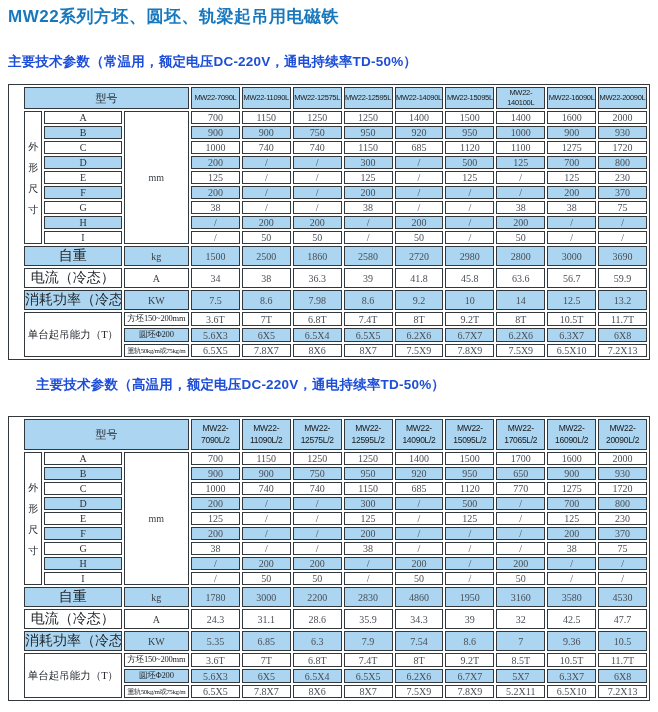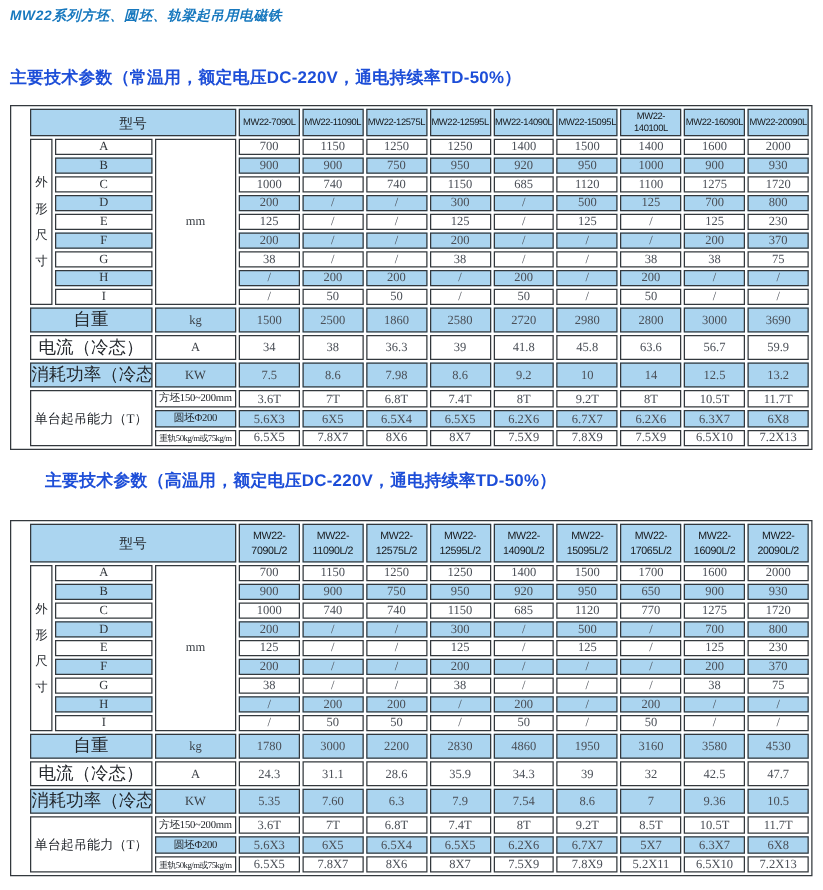--- a/index.html
+++ b/index.html
@@ -10,23 +10,22 @@
     --zh:#23272c;
   }
   *{box-sizing:border-box;}
   html,body{margin:0;padding:0;background:#ffffff;}
   body{
     width:658px;height:712px;position:relative;overflow:hidden;
     font-family:"Liberation Sans",sans-serif;
   }
   .page-title{
     position:absolute;left:8px;top:5px;
-    font-size:11px;font-weight:bold;color:var(--title-blue);
+    font-size:17px;font-weight:bold;color:var(--title-blue);
     letter-spacing:0.5px;
-    font-style:italic;
   }
   .section-title{
     position:absolute;left:8px;
     font-size:13.5px;font-weight:600;color:#1d4ed8;letter-spacing:0.2px;
   }
   #sub1{top:53px;}
   #sub2{top:376px;margin-left:28px;}
   table.spec{
     position:absolute;left:8px;
     width:642px;table-layout:fixed;
@@ -456,21 +455,21 @@
         <td class="">34.3</td>
         <td class="">39</td>
         <td class="">32</td>
         <td class="">42.5</td>
         <td class="">47.7</td>
       </tr>
       <tr>
         <td colspan="2" class="zh blue">消耗功率（冷态）</td>
         <td class="unit blue">KW</td>
         <td class=" blue">5.35</td>
-        <td class=" blue">7.60</td>
+        <td class=" blue">6.85</td>
         <td class=" blue">6.3</td>
         <td class=" blue">7.9</td>
         <td class=" blue">7.54</td>
         <td class=" blue">8.6</td>
         <td class=" blue">7</td>
         <td class=" blue">9.36</td>
         <td class=" blue">10.5</td>
       </tr>
       <tr>
         <td colspan="2" rowspan="3" class="caplabel">单台起吊能力（T）</td>

